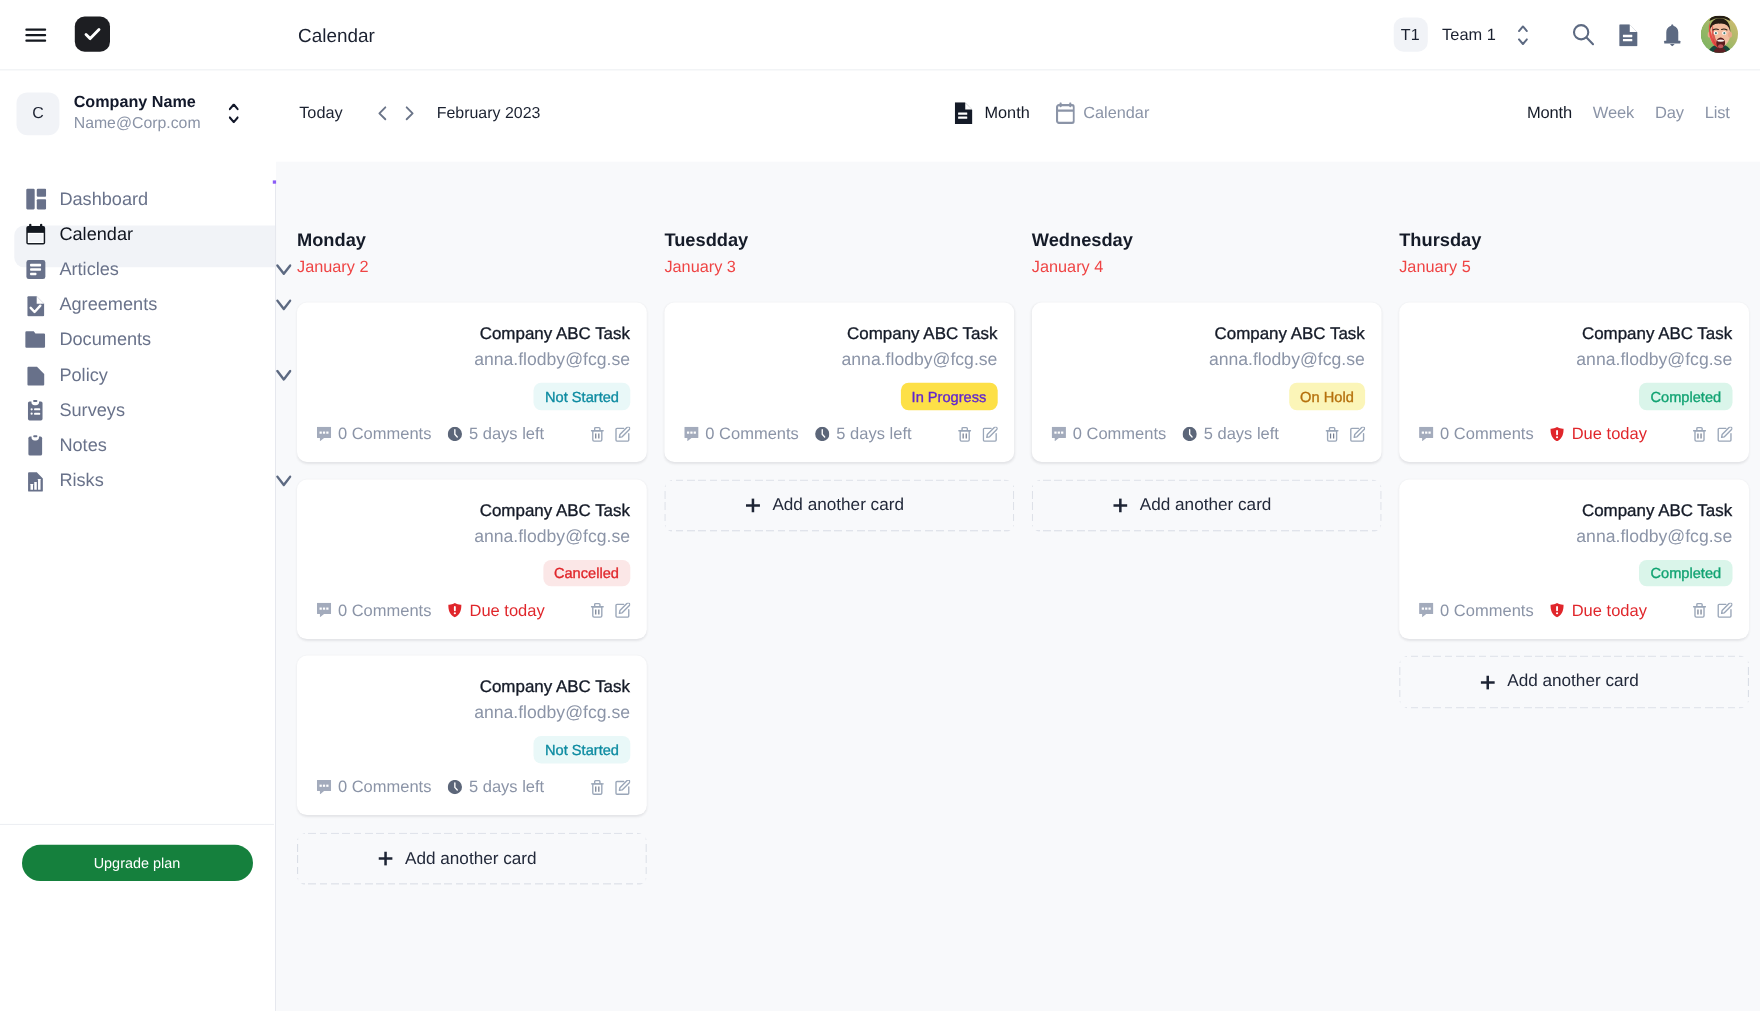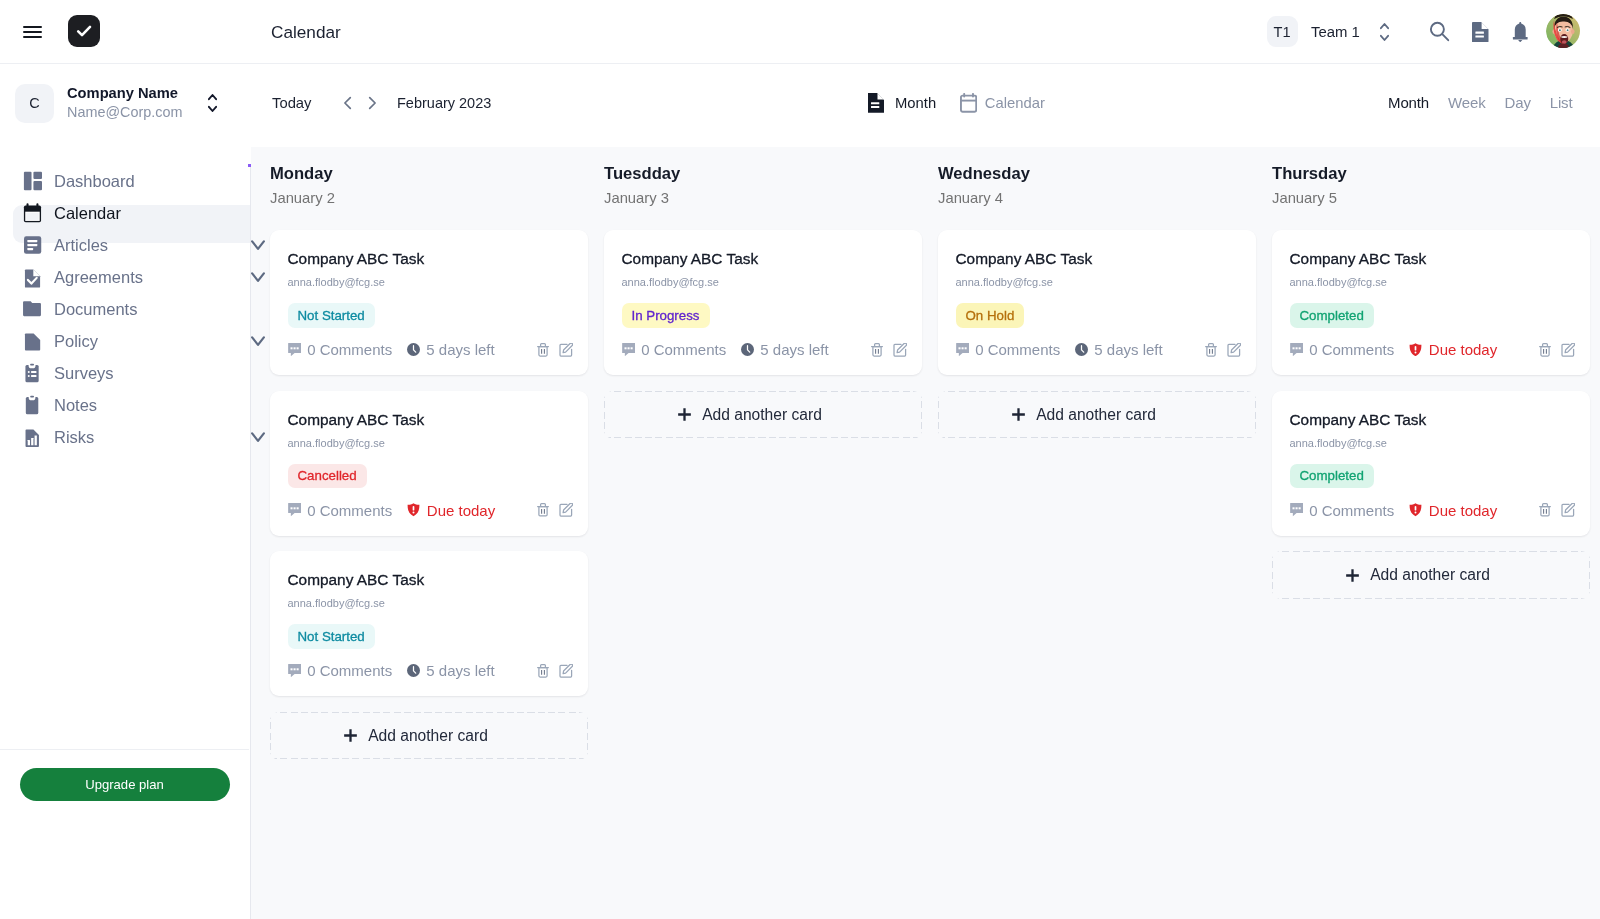--- a/index.html
+++ b/index.html
@@ -66,28 +66,28 @@
   .tb-tab .lbl { margin-left:11px; font-size:14.8px; }
   .tb-tab.off .lbl { margin-left:8px; }
   .tb-tab.on .lbl { color:#141a27; }
   .tb-tab.off .lbl { color:#8b94a7; }
   .tb-right { position:absolute; right:27.5px; top:0; height:75.6px; display:flex; align-items:center; gap:19px; }
   .tb-view { font-size:15px; color:#8b94a7; cursor:pointer; letter-spacing:-0.15px;}
   .tb-view.on { color:#141a27; }
 
   
   .board { position:absolute; left:251px; top:147px; right:0; bottom:0; background:#f8f9fb; display:flex; }
-  .col { width:334px; flex:0 0 334px; padding:17px 0 0 19px; }
+  .col { width:334px; flex:0 0 334px; padding:17px 0 0 19px;margin-top:45px; }
   .col-day { font-size:16.6px; font-weight:bold; color:#151b28; line-height:20px;}
-  .col-date { font-size:14.8px; color:#737373; line-height:19px; margin-top:5px; }
-  .cards { margin-top:22px; }
+  .col-date { font-size:14.8px; color:#ef4444; line-height:19px; margin-top:5px; }
+  .cards { margin-top:22px;text-align:right; }
 
   .card { width:318px; background:#fff; border-radius:9px; padding:19px 15.3px 17.5px 17.5px; box-shadow:0 1px 2px rgba(16,24,40,.06), 0 1px 3px rgba(16,24,40,.03); margin-bottom:15.5px; }
   .card-title { font-size:15.4px; color:#141a27; line-height:20px; -webkit-text-stroke:0.3px #141a27;}
-  .card-mail { font-size:11px; color:#8b94a7; line-height:19px; margin-top:4px; }
+  .card-mail { font-size:16px; color:#8b94a7; line-height:19px; margin-top:4px; }
   .badge { display:inline-flex; align-items:center; margin-top:11px; height:24.5px; padding:0 10px; border-radius:7px; font-size:13.3px; line-height:15px; -webkit-text-stroke:0.3px currentColor;}
   .card-foot { display:flex; align-items:center; margin-top:14px; height:16px;}
   .foot-item { display:flex; align-items:center; }
   .foot-item .txt { margin-left:6.5px; font-size:15px; color:#8b94a7; white-space:nowrap;}
   .foot-item.due .txt { color:#e0262b; margin-left:7px;}
   .foot-gap { width:14.6px; }
   .foot-actions { margin-left:auto; display:flex; align-items:center; gap:10.1px; }
   .ic-act { cursor:pointer; display:flex; }
 
   .addcard { position:relative; width:318px; height:48px; display:flex; align-items:center; justify-content:center; padding-right:26px; cursor:pointer; }
@@ -501,21 +501,21 @@
               </svg>
             </span>
             <span class="txt">Add another card</span>
           </div>
         </div>
       </div>
       <div class="col">
         <div class="col-day">Tuesdday</div>
         <div class="col-date">January 3</div>
         <div class="cards">
-          <div class="card"><div class="card-title">Company ABC Task</div><div class="card-mail">anna.flodby@fcg.se</div><div class="badge" style="background:#fef9c3;color:#6024cf">In Progress</div><div class="card-foot">
+          <div class="card"><div class="card-title">Company ABC Task</div><div class="card-mail">anna.flodby@fcg.se</div><div class="badge" style="background:#fde047;color:#6024cf">In Progress</div><div class="card-foot">
               <div class="foot-item">
                 <span>
                   <svg width="13.2" height="13.2" viewBox="0 0 13.2 13.2" fill="none" style="display:block">
                     <path d="M0.15 0.35 a0.35 0.35 0 0 1 0.35 -0.35 h12.3 a0.35 0.35 0 0 1 0.35 0.35 v9.4 a0.35 0.35 0 0 1 -0.35 0.35 H6.6 L2.85 13.2 V10.1 H0.5 a0.35 0.35 0 0 1 -0.35 -0.35 Z" fill="#a3abbc"></path>
                     <rect x="2.5" y="4.3" width="2.05" height="2.0" fill="#fff"></rect>
                     <rect x="5.55" y="4.3" width="2.05" height="2.0" fill="#fff"></rect>
                     <rect x="8.6" y="4.3" width="2.05" height="2.0" fill="#fff"></rect>
                   </svg>
                 </span>
                 <span class="txt">0 Comments</span>

